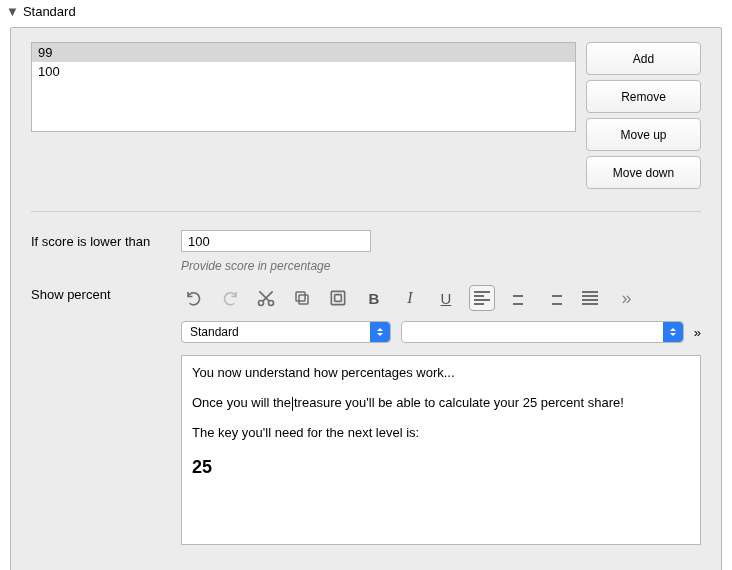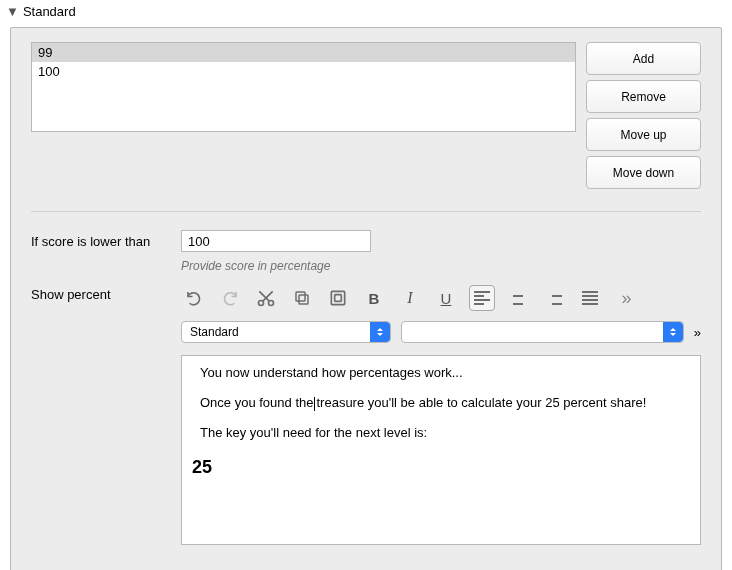--- a/index.html
+++ b/index.html
@@ -158,21 +158,21 @@
   .mac-select .caret::before { border-bottom:3px solid #fff; margin-bottom:2px;}
   .mac-select .caret::after  { border-top:3px solid #fff; }
   .editor {
     border: 1px solid #b8b8b8;
     background: #fff;
     min-height: 190px;
     padding: 8px 10px;
     font-size: 13px;
     line-height: 1.4;
   }
-  .editor p { margin: 0 0 12px 8px; }
+  .editor p { margin: 0 0 12px 0; }
   .editor .big { font-size: 18px; font-weight: 800; margin:0;}
   .cursor {
     border-left: 1px solid #000;
     margin: 0 1px;
     display:inline-block;height:14px;vertical-align:middle;
   }
   .align-lines { display:flex;flex-direction:column;gap:2px;width:16px;}
   .align-lines span{height:2px;background:#6e6e6e;}
 </style>
 </head>
@@ -291,21 +291,21 @@
         <div class="mac-select" style="flex:1">
           <span></span>
           <div class="caret"></div>
         </div>
         <div class="tbtn more" style="width:auto">»</div>
       </div>
 
       <div class="editor">
         <p>You now understand how percentages work...</p>
         <p>
-          <span>Once you found the</span><span class="cursor"></span><span>treasure you'll be able to calculate your 25 percent share!</span>
+          <span>Once you will the</span><span class="cursor"></span><span>treasure you'll be able to calculate your 25 percent share!</span>
         </p>
         <p>The key you'll need for the next level is:</p>
         <p class="big">25</p>
       </div>
 
     </div>
   </div>
 
 </div>
 

